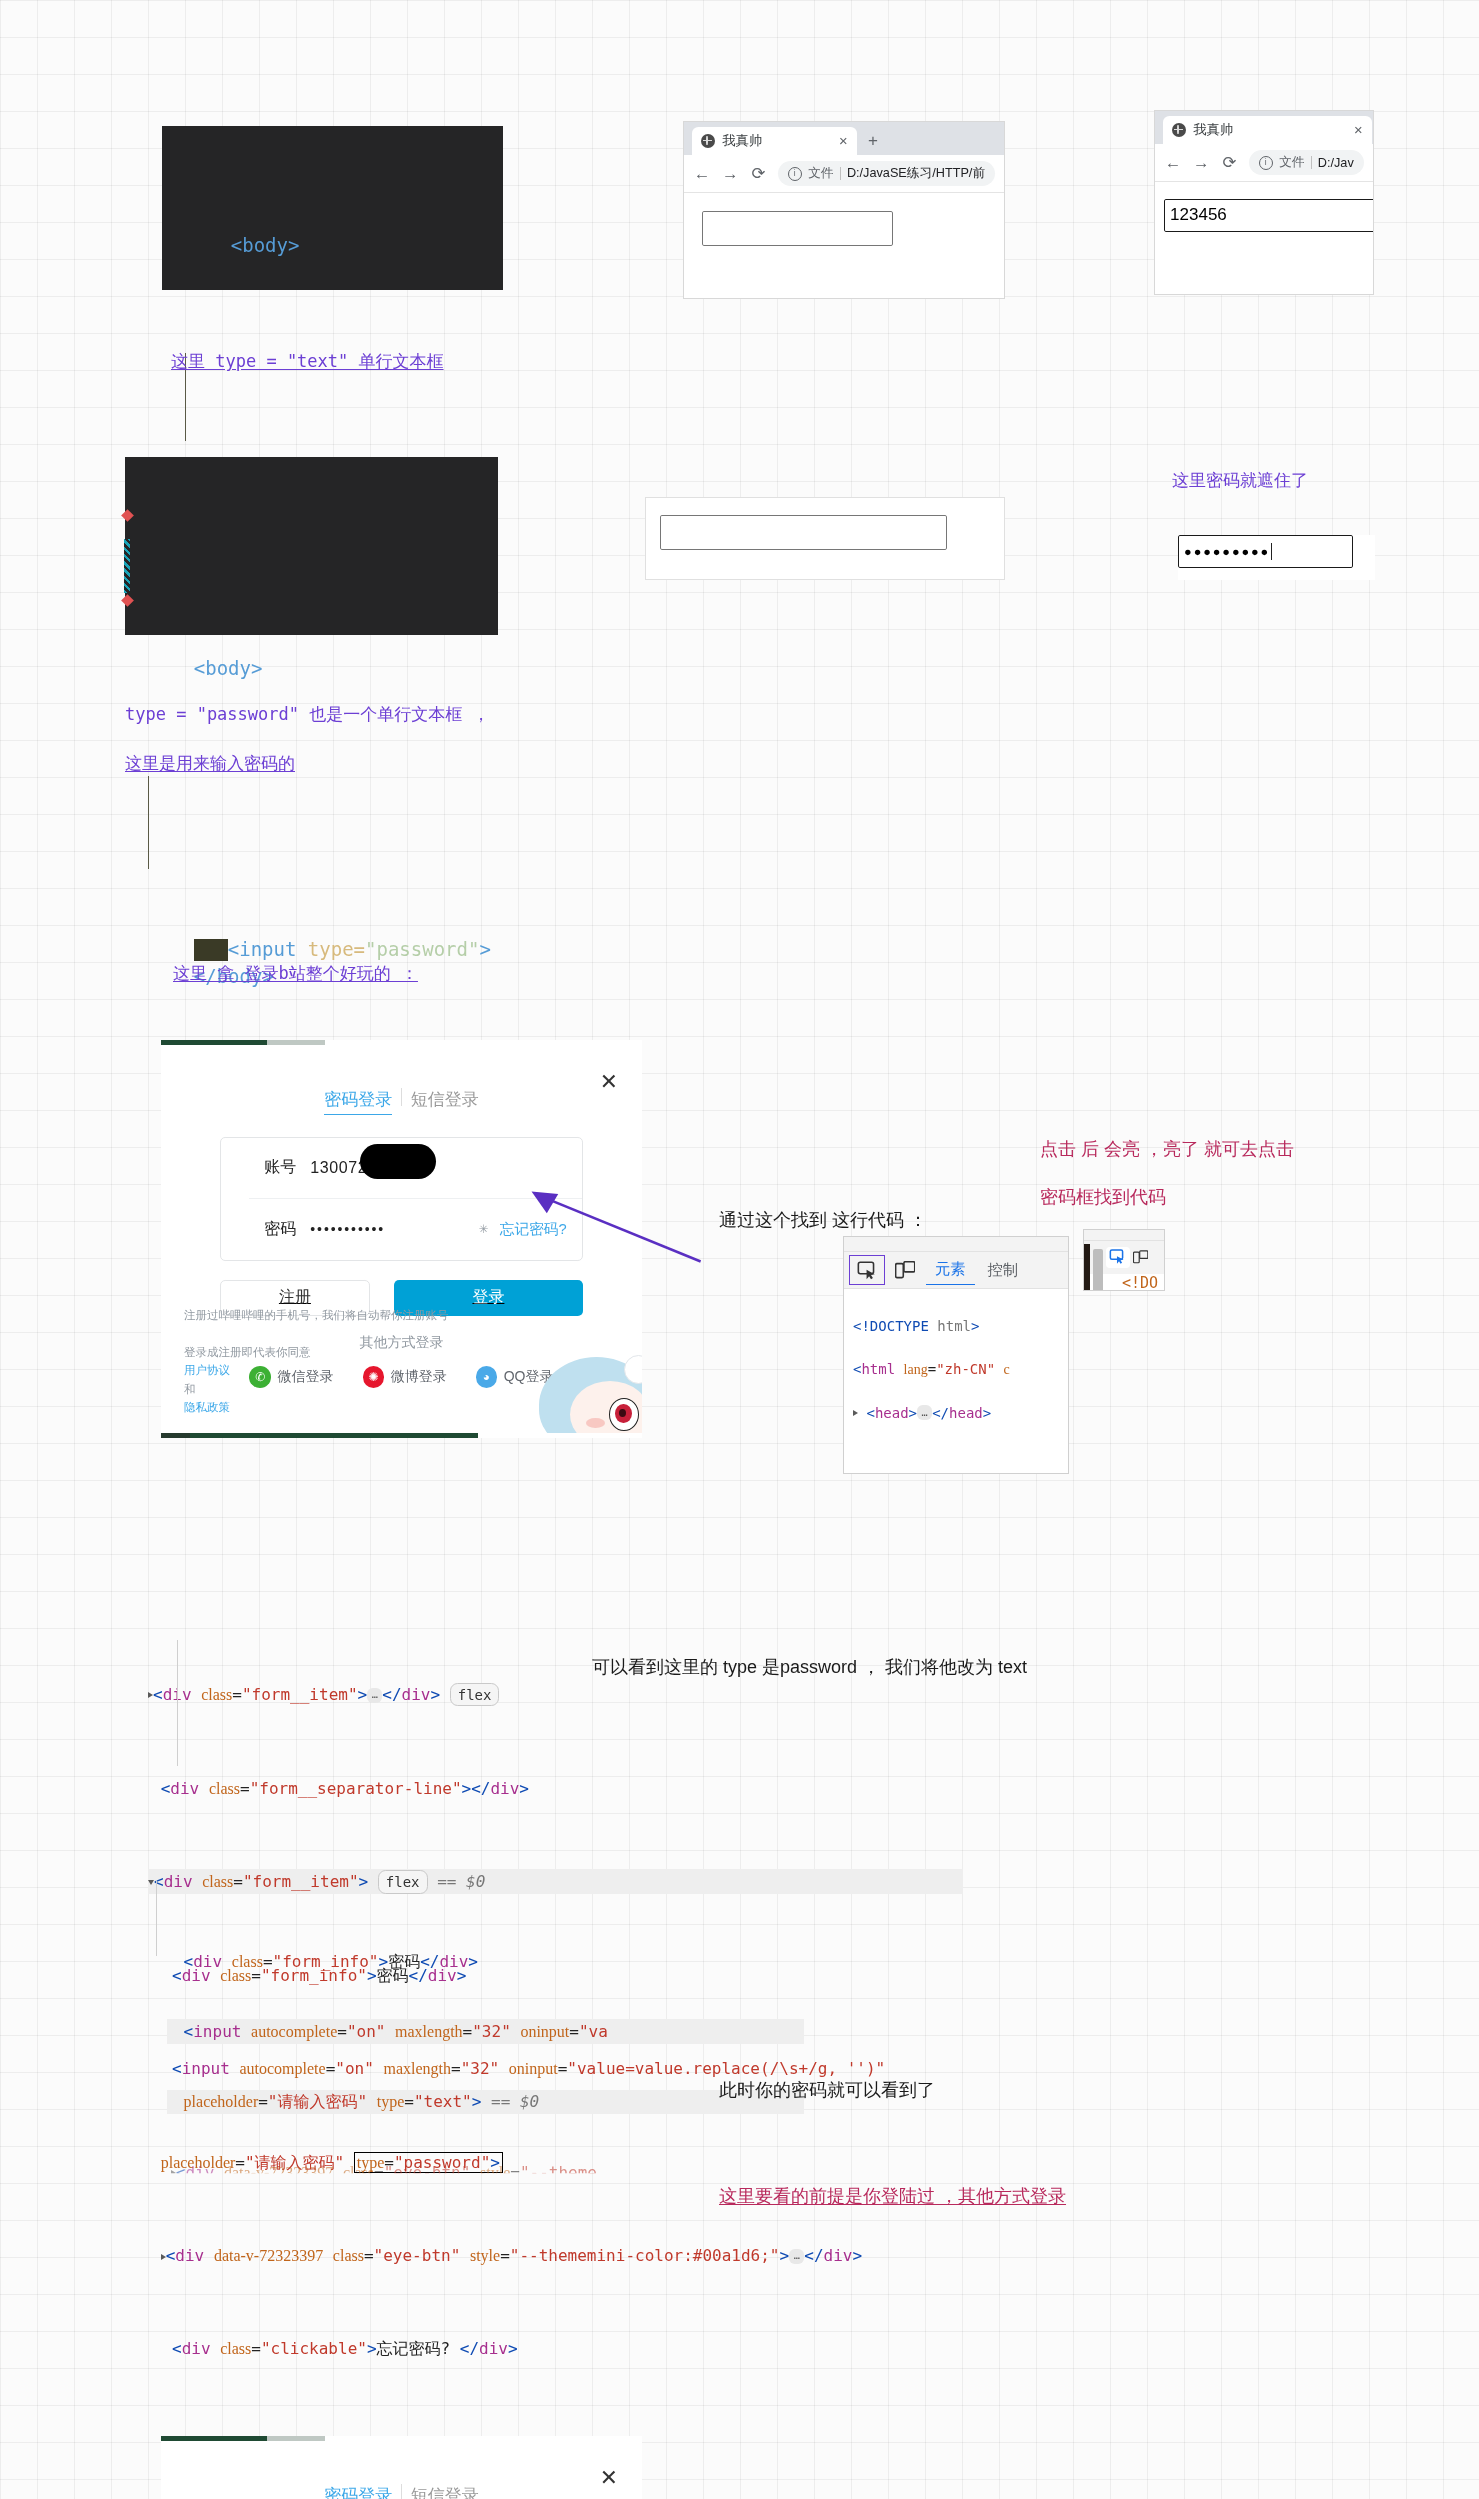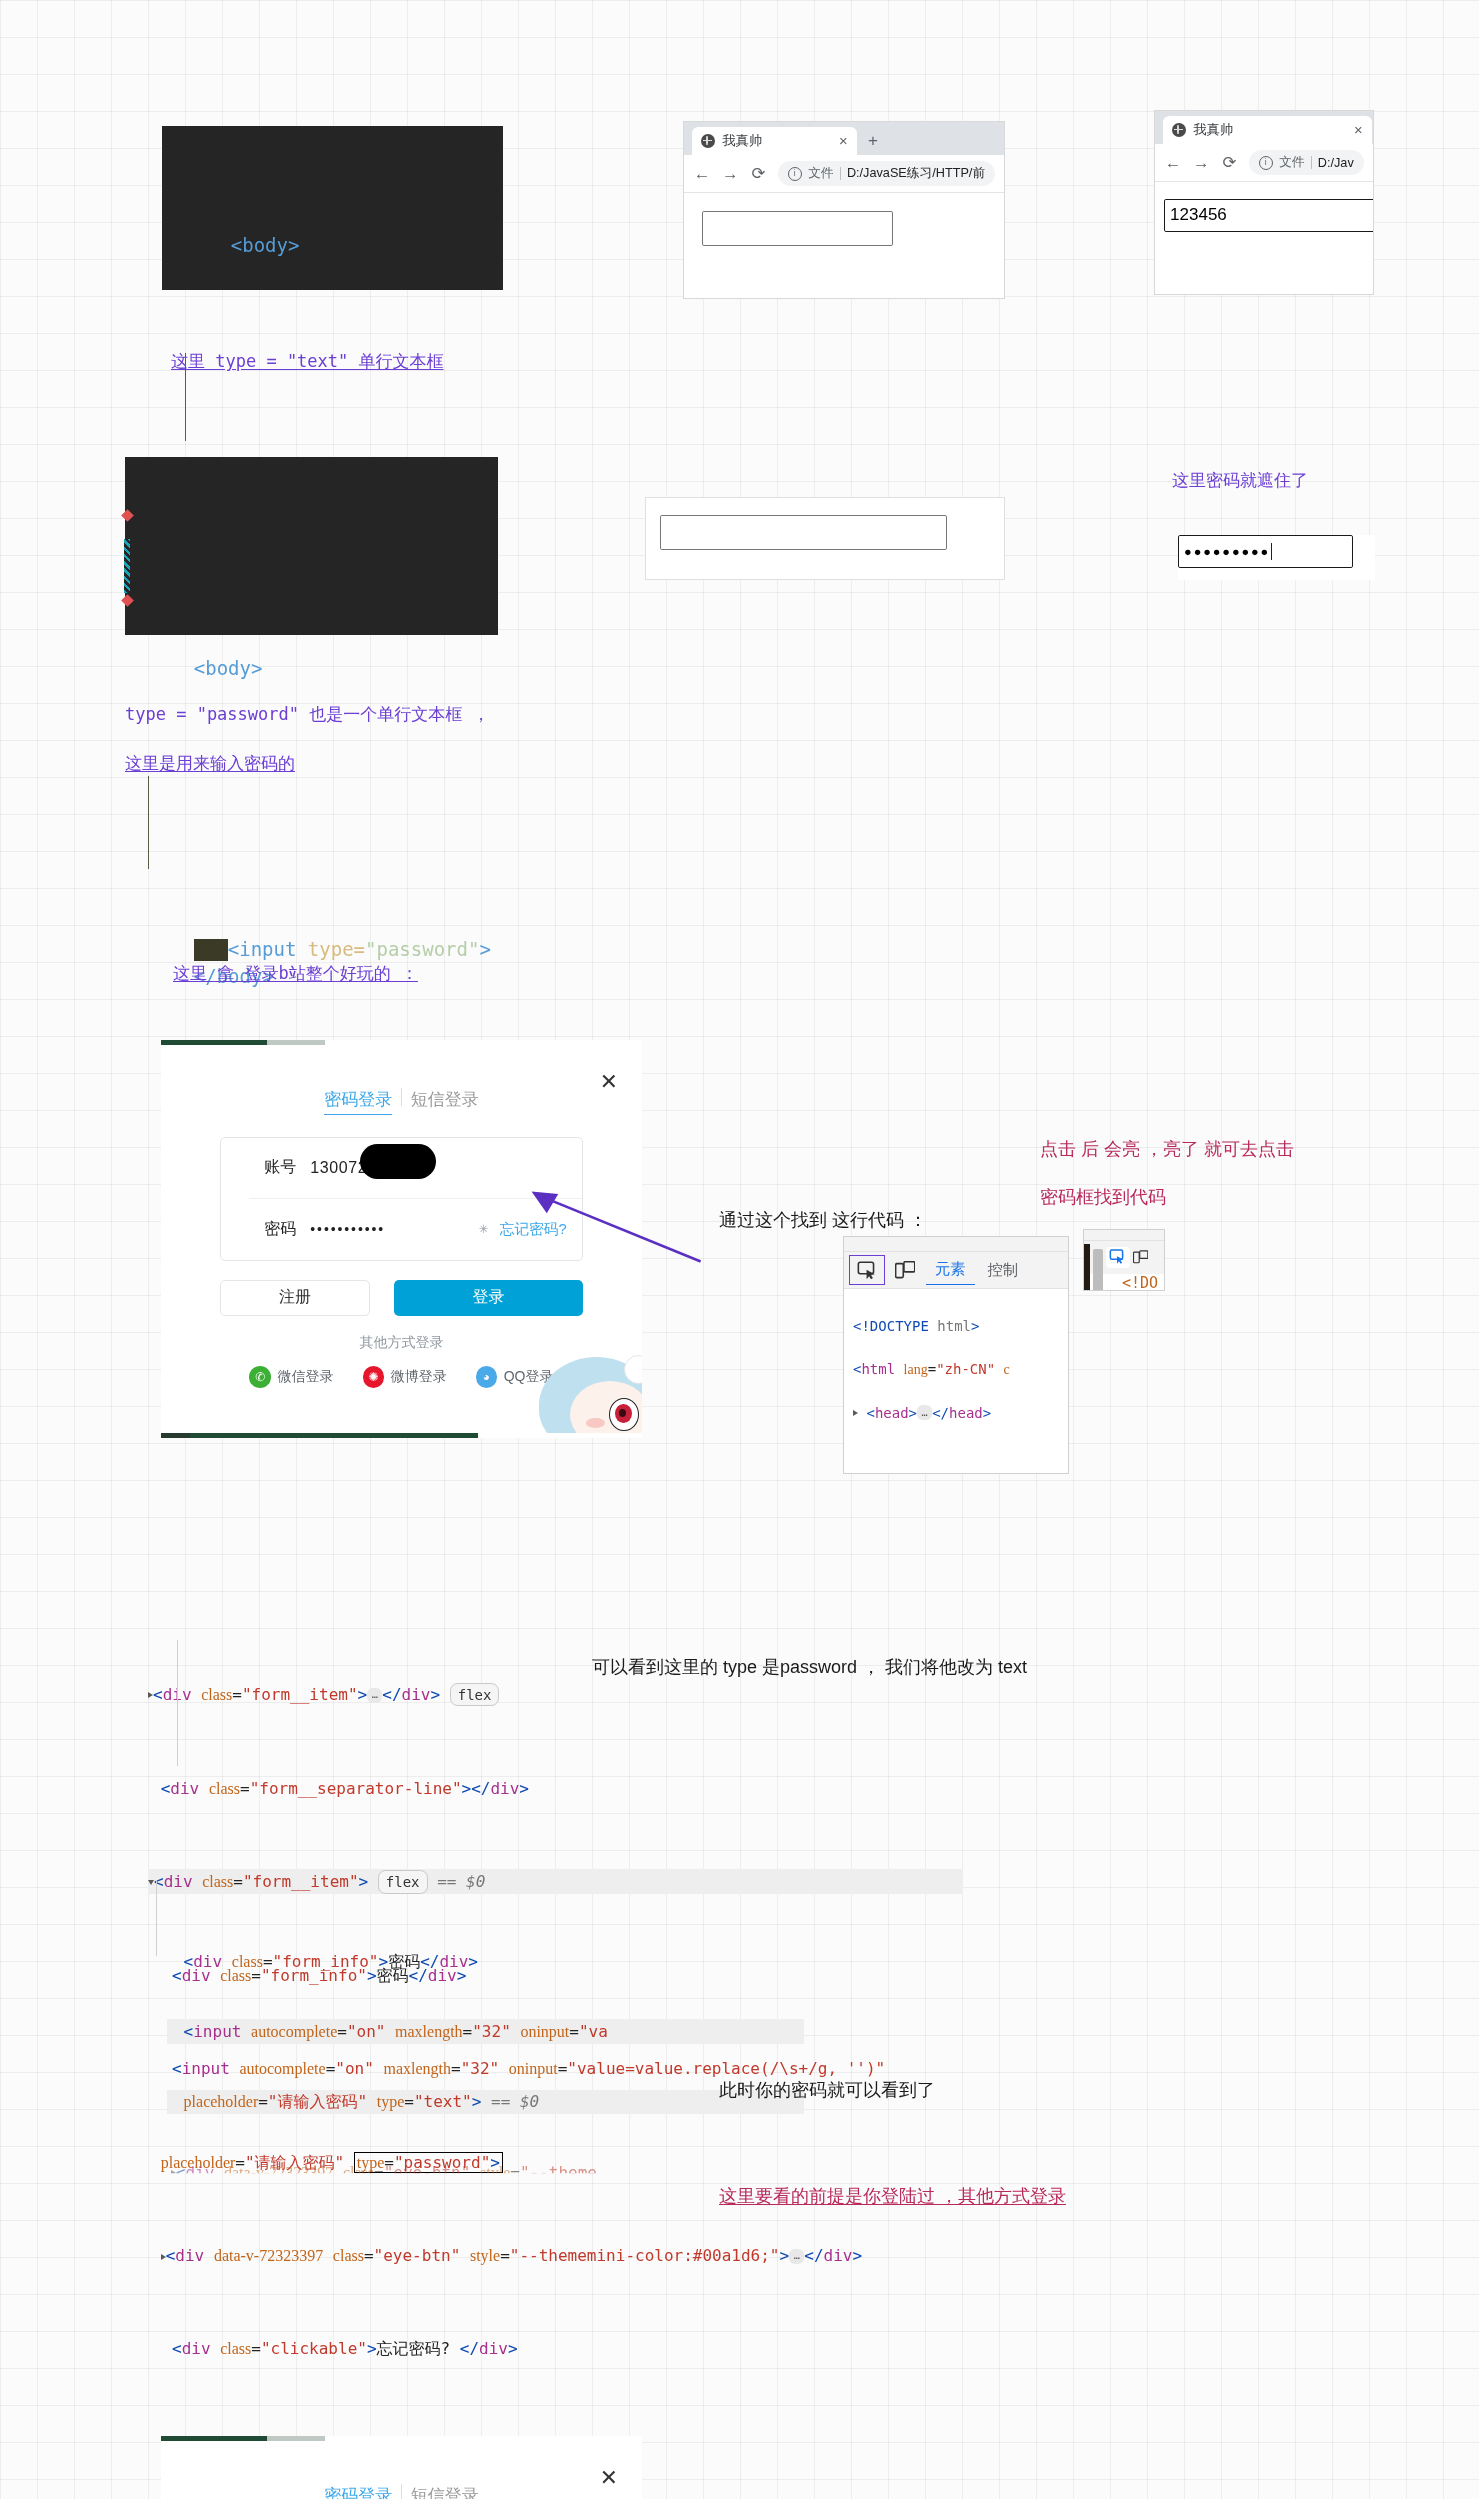--- a/index.html
+++ b/index.html
@@ -95,21 +95,21 @@
   .bili-tab.active{color:#3ba7e8;border-bottom:1.9px solid #3ba7e8;padding-bottom:3.2px;}
   .bili-tabsep{width:0.6px;height:18px;background:#ddd;}
   .bili-form{border:0.6px solid #e3e5e7;border-radius:5.1px;box-sizing:border-box;}
   .bili-row{display:flex;align-items:center;height:50%;padding:0 15.3px;box-sizing:border-box;position:relative;}
   .bili-row.top{border-bottom:0.6px solid #eef0f2;}
   .bili-label{font-size:16px;color:#222;width:46px;flex:none;}
   .bili-value{font-size:16px;color:#222;letter-spacing:0.6px;}
   .bili-dots{font-size:14px;color:#222;letter-spacing:1.9px;}
   .bili-eye{font-size:11.5px;color:#9199a1;margin-left:auto;}
   .bili-forgot{font-size:14.7px;color:#3ba7e8;margin-left:11.5px;}
-  .bili-btns{display:flex;gap:24px;}
+  .bili-btns{display:flex;gap:24px;text-decoration:underline;}
   .bili-btn-reg{
     flex:1;border:0.6px solid #e3e5e7;border-radius:5.1px;background:#fff;color:#333;
     display:flex;align-items:center;justify-content:center;font-size:16px;
   }
   .bili-btn-login{
     flex:1.28;border-radius:5.1px;display:flex;align-items:center;justify-content:center;
     font-size:16px;color:#fff;
   }
   .bili-other{text-align:center;font-size:14px;color:#9199a1;}
   .bili-socials{display:flex;justify-content:center;gap:29px;align-items:center;}
@@ -315,20 +315,27 @@
       <span>微博登录</span>
     </div>
     <div class="bili-social">
       <span class="bili-ico" style="background:#4aa9e8;">
           <span>◕</span>
         </span>
       <span>QQ登录</span>
     </div>
   </div>
 
+  <div class="bili-foot" style="position:absolute;left:23px;bottom:21.7px;">
+    <span>注册过哔哩哔哩的手机号，我们将自动帮你注册账号</span><br>
+    <span>登录成注册即代表你同意</span>
+    <span class="bili-link">用户协议</span>
+    <span>和</span>
+    <span class="bili-link">隐私政策</span>
+  </div>
 
   <div class="mascot" style="right:-19px;bottom:0;width:134px;height:86px;">
     <div class="m-hair" style="left:11.5px;top:5.1px;width:115px;height:96px;"></div>
     <div class="m-face" style="left:43px;top:29px;width:80px;height:67px;"></div>
     <div class="m-bun" style="left:97px;top:2.5px;width:27px;height:27px;"></div>
     <div class="m-eye" style="left:82px;top:46px;width:28px;height:31px;"></div>
     <div class="m-pupil" style="left:88px;top:52px;width:16.6px;height:19px;"></div>
     <div class="m-blush" style="left:59px;top:66px;width:19px;height:10.2px;"></div>
   </div>
   <div class="bili-bottombar"></div>

